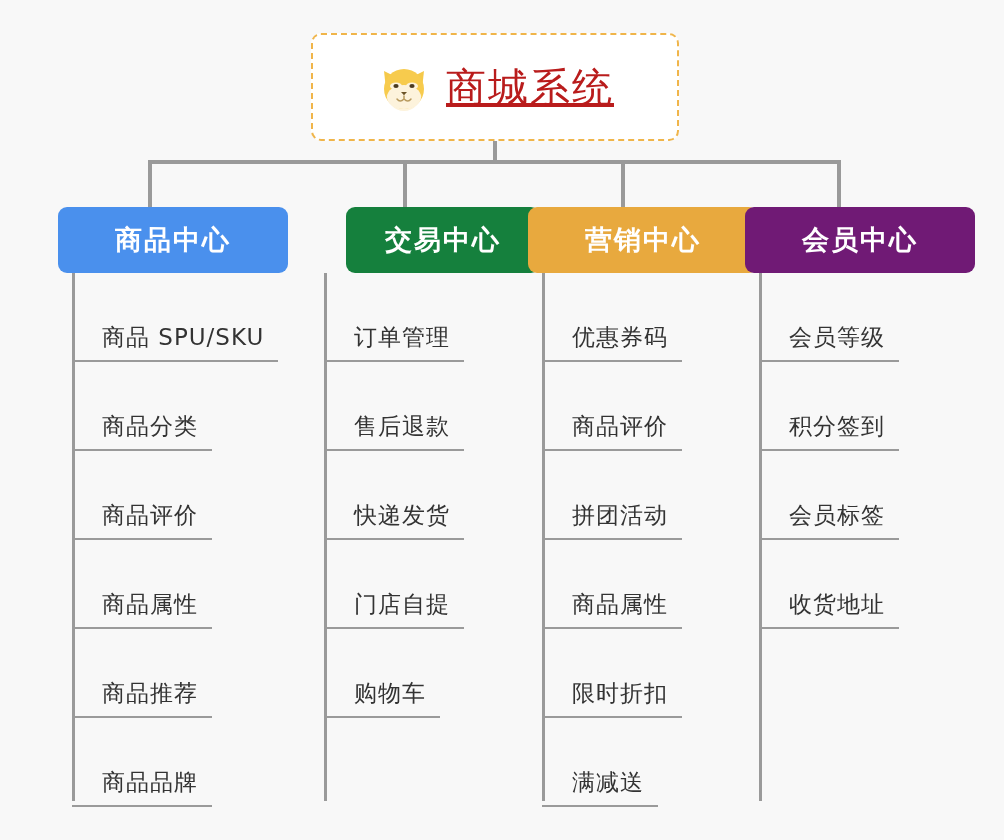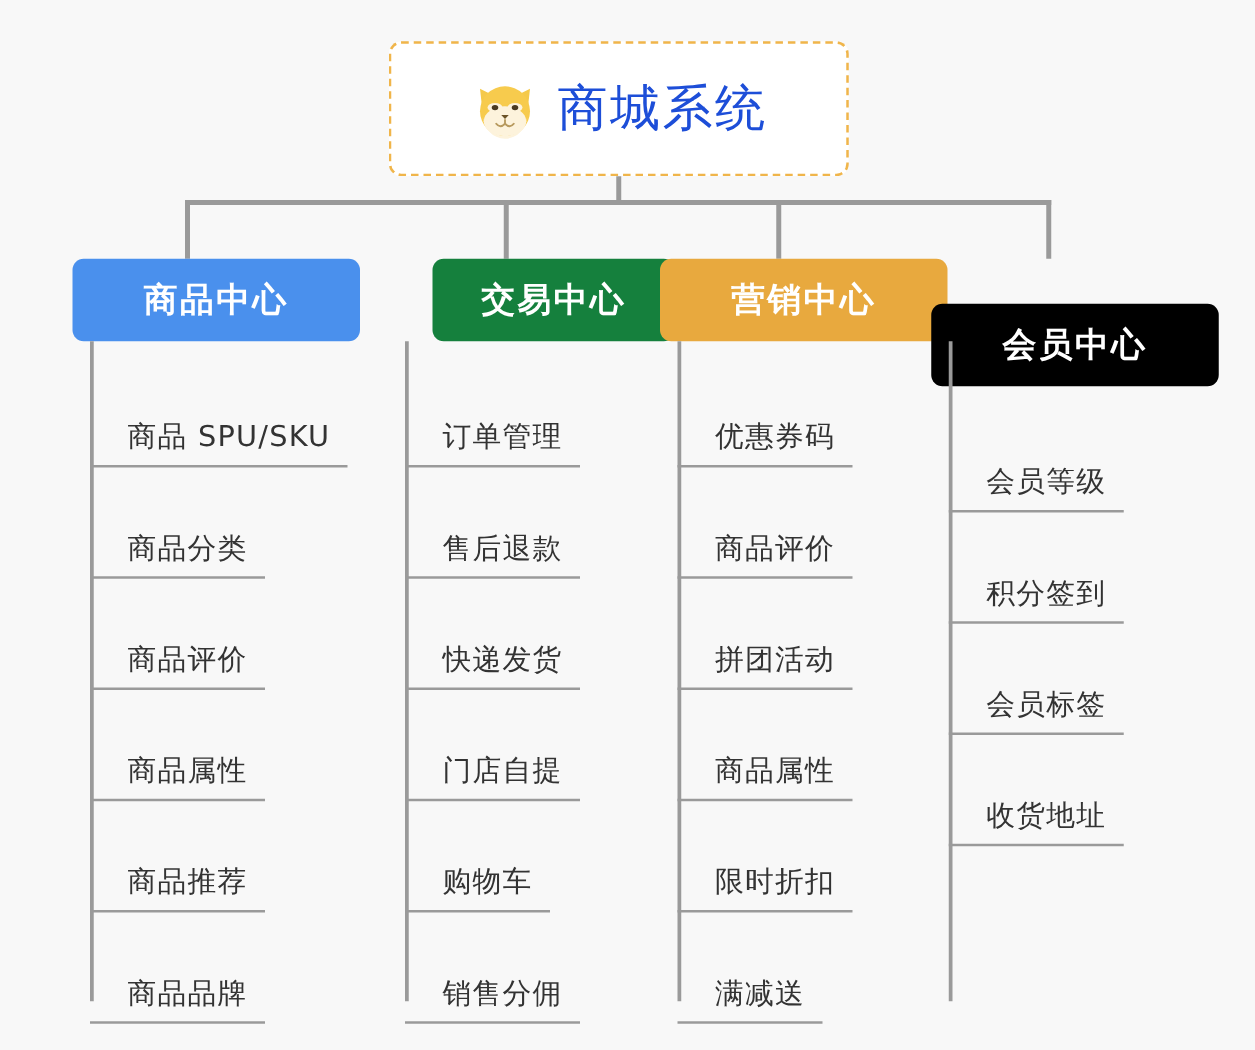--- a/index.html
+++ b/index.html
@@ -40,23 +40,24 @@
     width: 56px;
     height: 56px;
     flex: 0 0 56px;
     position: relative;
     display: block;
   }
 
   .root-title {
     font-size: 40px;
     line-height: 1;
-    color: #1d4ed8;
+    color: #b91c1c;
     letter-spacing: 2px;
     white-space: nowrap;
+    text-decoration: underline;
   }
 
   
   .conn {
     position: absolute;
     background: #9a9a9a;
   }
   .conn-v { width: 4px; }
   .conn-h { height: 4px; }
 
@@ -85,21 +86,21 @@
   .col-spine {
     position: absolute;
     left: 14px;
     top: 66px;
     width: 3px;
     background: #9a9a9a;
   }
 
   .leaf-list {
     position: relative;
-    margin-top: 12px;
+    margin-top: 0;
   }
 
   .leaf-item {
     position: relative;
     height: 89px;
     display: flex;
     align-items: flex-end;
     padding-left: 14px;
   }
 
@@ -193,23 +194,20 @@
         </div>
       <div class="leaf-item">
           <span class="leaf-underline"><span class="leaf-label">快递发货</span></span>
         </div>
       <div class="leaf-item">
           <span class="leaf-underline"><span class="leaf-label">门店自提</span></span>
         </div>
       <div class="leaf-item">
           <span class="leaf-underline"><span class="leaf-label">购物车</span></span>
         </div>
-      <div class="leaf-item">
-          <span class="leaf-underline"><span class="leaf-label">销售分佣</span></span>
-        </div>
     </div>
   </div>
 
   <div class="column" style="left:528px;">
     <div class="col-header" style="background-color: rgb(232, 169, 62);">营销中心</div>
     <div class="col-spine" style="height:528px;"></div>
     <div class="leaf-list">
       <div class="leaf-item">
           <span class="leaf-underline"><span class="leaf-label">优惠券码</span></span>
         </div>
@@ -225,21 +223,21 @@
       <div class="leaf-item">
           <span class="leaf-underline"><span class="leaf-label">限时折扣</span></span>
         </div>
       <div class="leaf-item">
           <span class="leaf-underline"><span class="leaf-label">满减送</span></span>
         </div>
     </div>
   </div>
 
   <div class="column" style="left:745px;">
-    <div class="col-header" style="background-color: #000000; margin-top: 36px;">会员中心</div>
+    <div class="col-header" style="background-color: #701a75;">会员中心</div>
     <div class="col-spine" style="height:528px;"></div>
     <div class="leaf-list">
       <div class="leaf-item">
           <span class="leaf-underline"><span class="leaf-label">会员等级</span></span>
         </div>
       <div class="leaf-item">
           <span class="leaf-underline"><span class="leaf-label">积分签到</span></span>
         </div>
       <div class="leaf-item">
           <span class="leaf-underline"><span class="leaf-label">会员标签</span></span>

